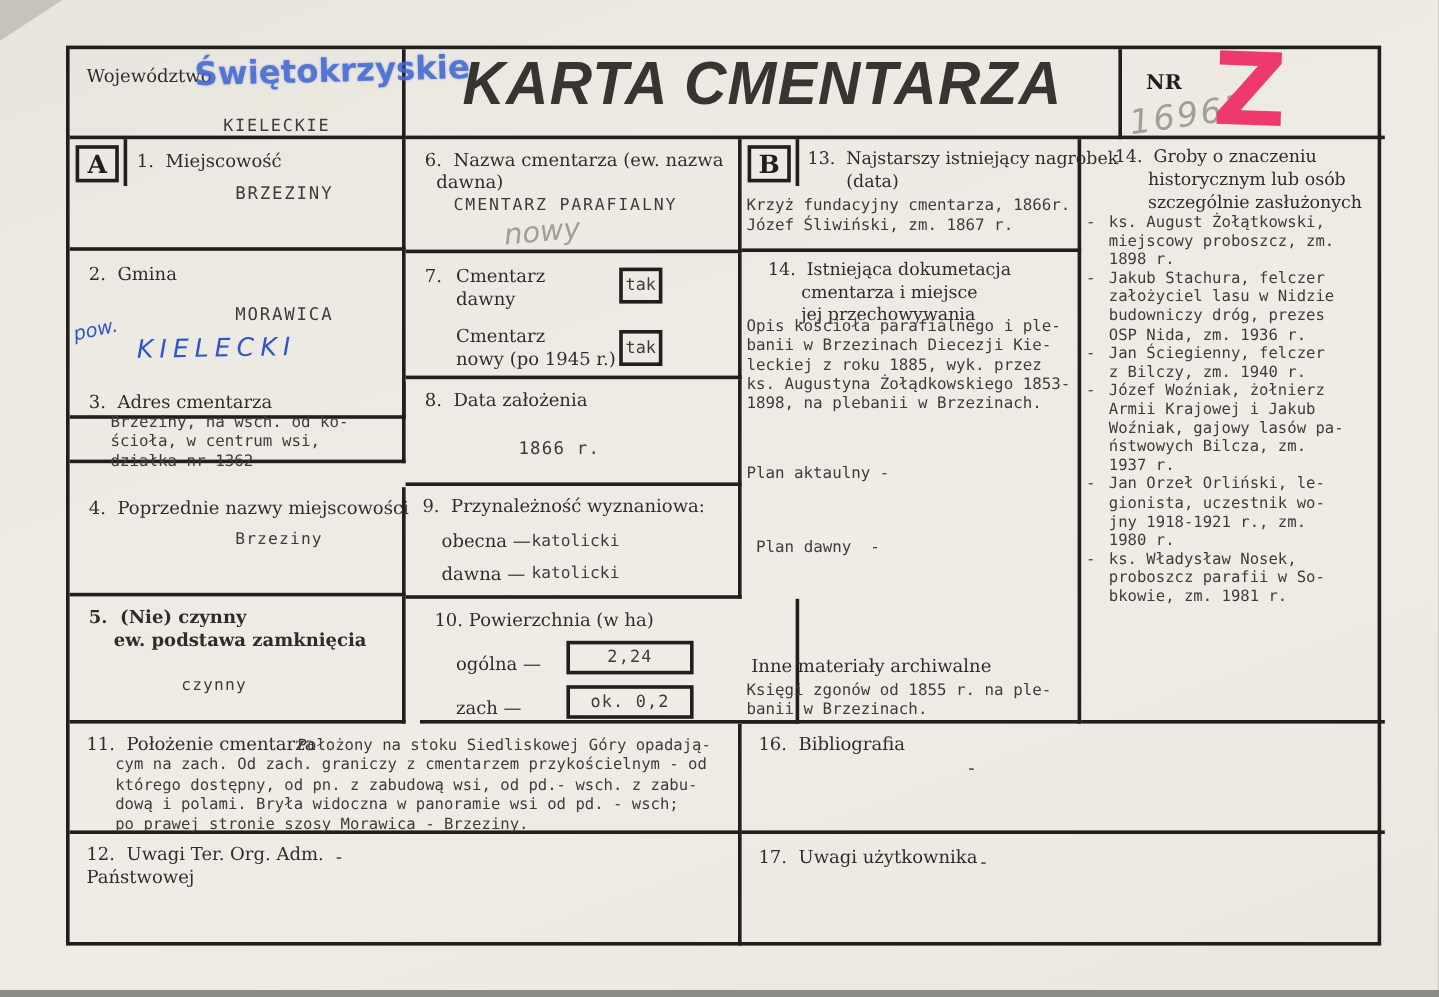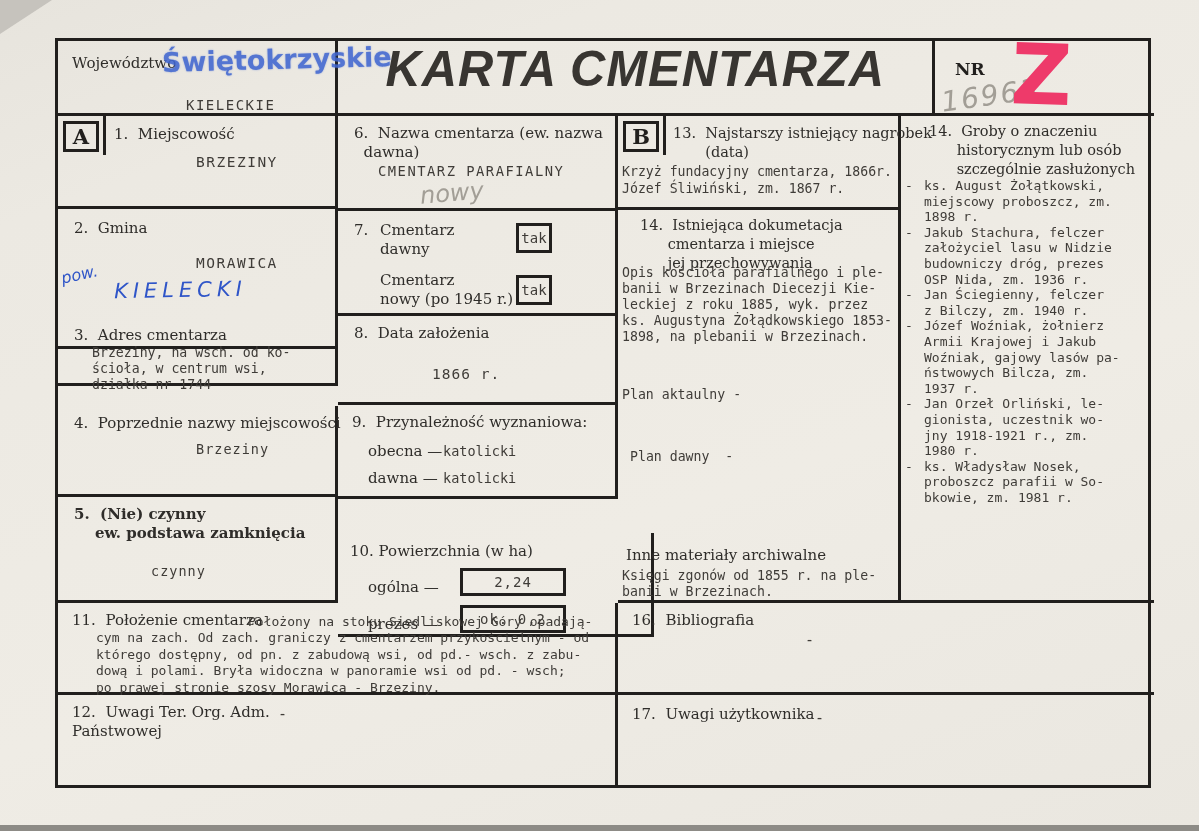--- a/index.html
+++ b/index.html
@@ -88,21 +88,21 @@
     <div class="cell br bb" style="left:0;top:168px;width:280px;height:140px;">
       <span class="lab" style="left:16px;top:10px;">2.  Gmina</span>
       <span class="typed caps" style="left:138px;top:46px;font-size:14.5px;">MORAWICA</span>
       <span class="hand" style="left:3px;top:56px;font-size:16px;transform:rotate(-12deg);">pow.</span>
       <span class="hand" style="left:56px;top:69px;font-size:21px;letter-spacing:5px;transform:rotate(-1deg);">KIELECKI</span>
     </div>
     <div class="cell br bb" style="left:0;top:277px;width:280px;height:68px;">
       <span class="lab" style="left:16px;top:8px;">3.  Adres cmentarza</span>
       <span class="typed typed-sm" style="left:34px;top:27px;">Brzeziny, na wsch. od ko-
 ścioła, w centrum wsi,
-działka nr 1744</span>
+działka nr 1362</span>
     </div>
     <div class="cell br bb" style="left:0;top:365px;width:280px;height:91px;">
       <span class="lab" style="left:16px;top:8px;">4.  Poprzednie nazwy miejscowości</span>
       <span class="typed" style="left:138px;top:35px;letter-spacing:1px;">Brzeziny</span>
     </div>
     <div class="cell br bb" style="left:0;top:456px;width:280px;height:106px;">
       <span class="lab" style="left:16px;top:8px;font-weight:bold;">5.  (Nie) czynny
     ew. podstawa zamknięcia</span>
       <span class="typed" style="left:93px;top:66px;letter-spacing:1px;">czynny</span>
     </div>
@@ -130,27 +130,27 @@
       <span class="lab" style="left:16px;top:8px;">8.  Data założenia</span>
       <span class="typed" style="left:94px;top:50px;font-size:14.5px;letter-spacing:1px;">1866 r.</span>
     </div>
     <div class="cell br bb" style="left:280px;top:364px;width:280px;height:94px;">
       <span class="lab" style="left:14px;top:8px;">9.  Przynależność wyznaniowa:</span>
       <span class="lab" style="left:30px;top:37px;">obecna —</span>
       <span class="typed" style="left:105px;top:38px;">katolicki</span>
       <span class="lab" style="left:30px;top:64px;">dawna —</span>
       <span class="typed" style="left:105px;top:65px;">katolicki</span>
     </div>
-    <div class="cell br bb" style="left:280px;top:458px;width:316px;height:104px;margin-top:34px;">
+    <div class="cell br bb" style="left:292px;top:458px;width:316px;height:104px;">
       <span class="lab" style="left:12px;top:9px;">10. Powierzchnia (w ha)</span>
       <span class="lab" style="left:30px;top:45px;">ogólna —</span>
       <div class="valbox" style="left:122px;top:35px;">
         <span>2,24</span>
       </div>
-      <span class="lab" style="left:30px;top:82px;">prezes —</span>
+      <span class="lab" style="left:30px;top:82px;">zach —</span>
       <div class="valbox" style="left:122px;top:72px;">
         <span>ok. 0,2</span>
       </div>
     </div>
 
     <div class="cell br bb" style="left:560px;top:75px;width:283px;height:94px;">
       <div class="seclet" style="left:5px;top:5px;">B</div>
       <div class="secbar" style="left:45px;top:0;height:39px;"></div>
       <span class="lab" style="left:55px;top:8px;font-size:14.5px;">13.  Najstarszy istniejący nagrobek
        (data)</span>

